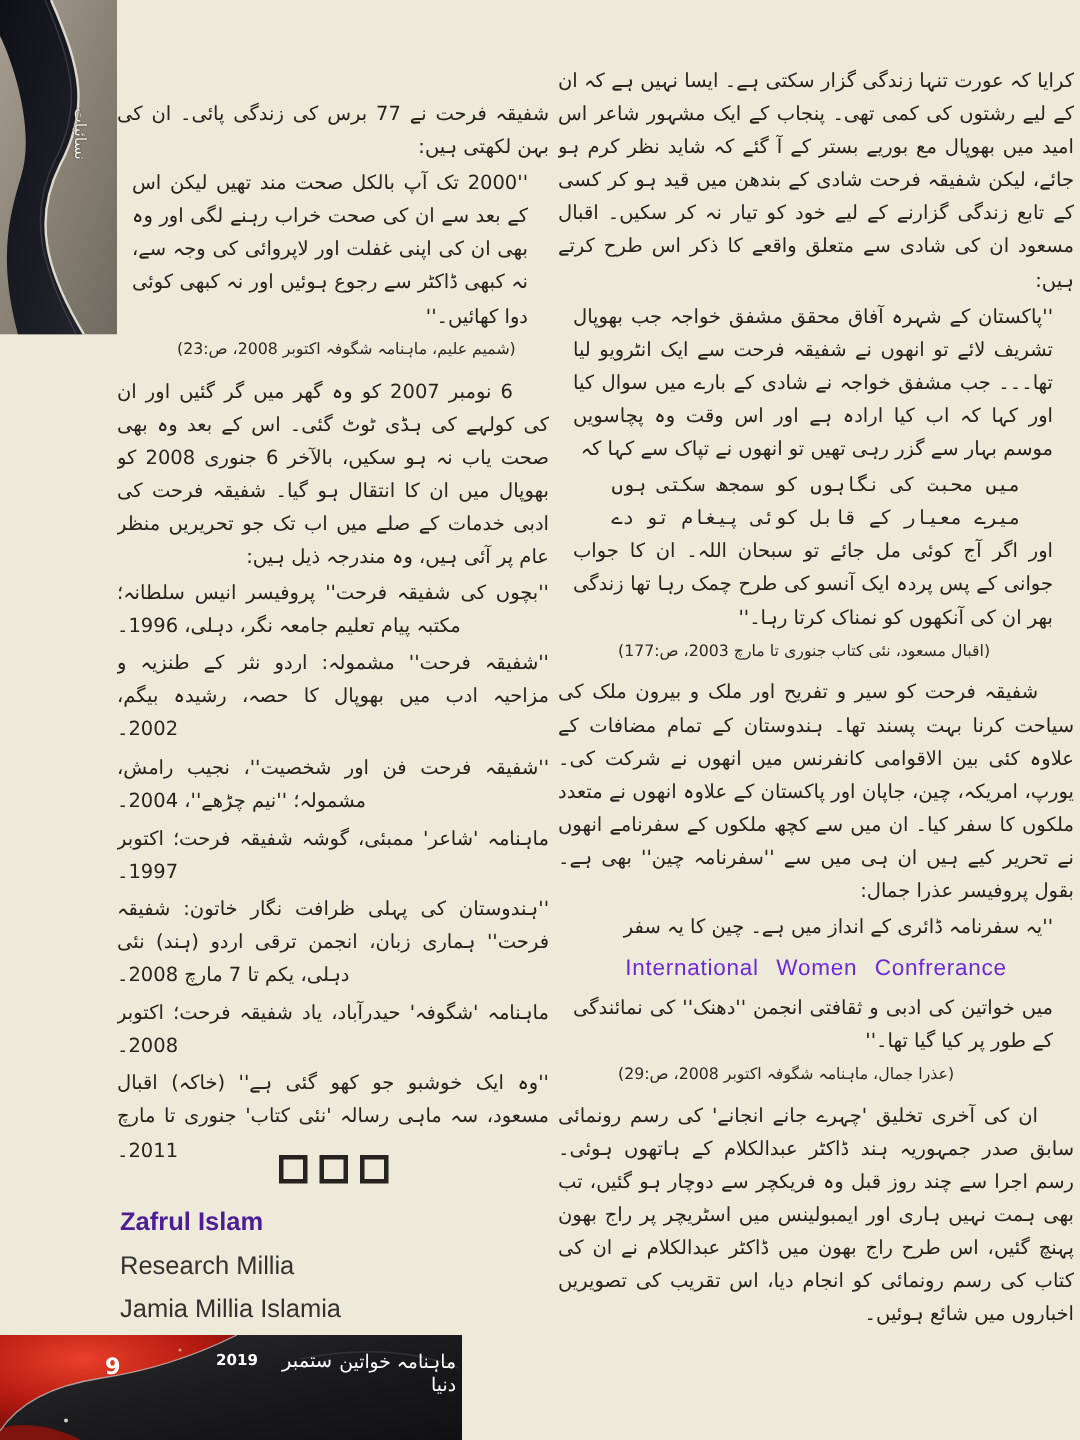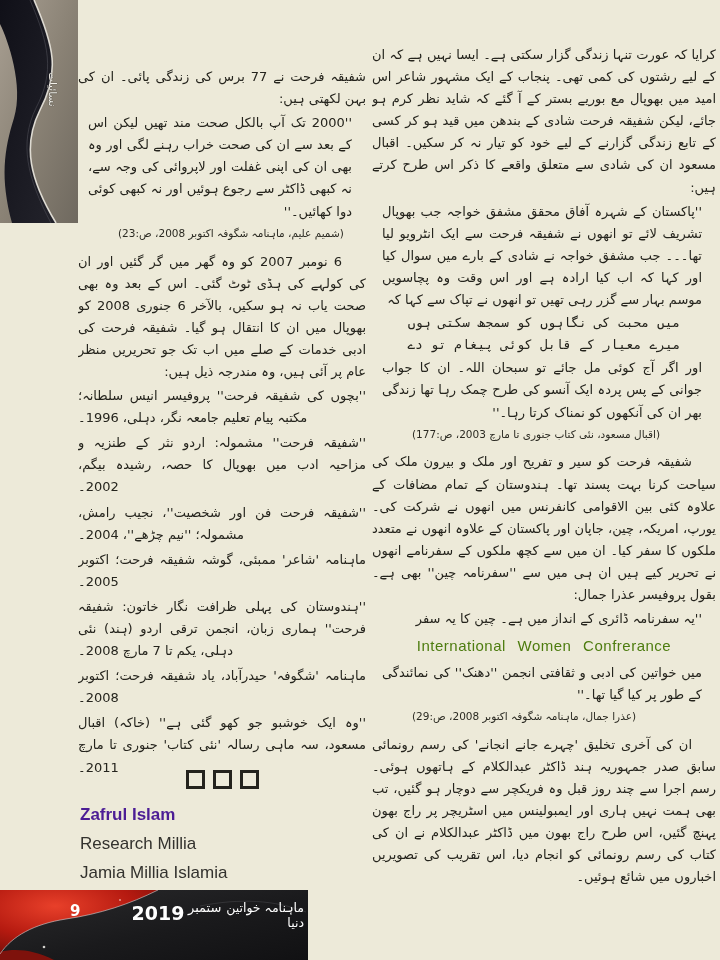--- a/index.html
+++ b/index.html
@@ -29,21 +29,21 @@
   .quote{margin:0 14px 2px 10px;}
   .citation{
     font-size:10.5px;text-align:left;direction:rtl;
     margin:2px 0 8px 0;color:#2b2a22;padding-left:40px;
   }
   .verse{text-align:center;margin:0 26px;font-family:Liberation Mono, monospace;}
   .bib{margin:0 0 3px 0;text-align-last:left;}
   .english-line{
     direction:ltr;text-align:center;
     font-family:"Liberation Sans",sans-serif;
-    font-size:15px;color:#4d7c0f;word-spacing:7px;letter-spacing:.5px;
+    font-size:15px;color:#6d28d9;word-spacing:7px;letter-spacing:.5px;
     margin:3px 0;
   }
   
   .end-mark{
     position:absolute;left:78px;top:770px;width:288px;
     display:flex;justify-content:center;gap:8px;
   }
   .sq{width:13px;height:13px;border:3px solid #24231d;background:transparent;display:inline-block;}
   
   .author{
@@ -53,21 +53,21 @@
   }
   .author .name{font-weight:bold;color:#4c1d95;}
   
   .footer{position:absolute;left:0;top:890px;width:308px;height:70px;}
   .footer svg{display:block;}
   .footer-text{
     position:absolute;color:#ffffff;
     font-family:"DejaVu Sans","Liberation Sans",sans-serif;
   }
   .f-page{left:70px;top:12px;font-size:15px;font-weight:bold;}
-  .f-year{left:130px;top:12px;width:56px;text-align:center;font-size:19px;font-weight:bold;}
+  .f-year{left:130px;top:12px;width:56px;text-align:center;font-size:10px;font-weight:bold;}
   .f-month{left:188px;top:10px;font-size:13px;direction:rtl;}
   .f-mag{left:214px;top:10px;width:90px;font-size:12.5px;direction:rtl;text-align:right;}
 </style>
 </head>
 <body>
 
 <div class="page">
 
   <div class="strip">
     <svg width="78" height="223" viewBox="0 0 78 223">
@@ -91,21 +91,21 @@
   </div>
 
   <div class="col col-left">
     <p class="para">شفیقہ فرحت نے 77 برس کی زندگی پائی۔ ان کی بہن لکھتی ہیں:</p>
     <p class="quote">''2000 تک آپ بالکل صحت مند تھیں لیکن اس کے بعد سے ان کی صحت خراب رہنے لگی اور وہ بھی ان کی اپنی غفلت اور لاپروائی کی وجہ سے، نہ کبھی ڈاکٹر سے رجوع ہوئیں اور نہ کبھی کوئی دوا کھائیں۔''</p>
     <p class="citation">(شمیم علیم، ماہنامہ شگوفہ اکتوبر 2008، ص:23)</p>
     <p class="para indent">6 نومبر 2007 کو وہ گھر میں گر گئیں اور ان کی کولہے کی ہڈی ٹوٹ گئی۔ اس کے بعد وہ بھی صحت یاب نہ ہو سکیں، بالآخر 6 جنوری 2008 کو بھوپال میں ان کا انتقال ہو گیا۔ شفیقہ فرحت کی ادبی خدمات کے صلے میں اب تک جو تحریریں منظر عام پر آئی ہیں، وہ مندرجہ ذیل ہیں:</p>
     <p class="bib">''بچوں کی شفیقہ فرحت'' پروفیسر انیس سلطانہ؛ مکتبہ پیام تعلیم جامعہ نگر، دہلی، 1996۔</p>
     <p class="bib">''شفیقہ فرحت'' مشمولہ: اردو نثر کے طنزیہ و مزاحیہ ادب میں بھوپال کا حصہ، رشیدہ بیگم، 2002۔</p>
     <p class="bib">''شفیقہ فرحت فن اور شخصیت''، نجیب رامش، مشمولہ؛ ''نیم چڑھے''، 2004۔</p>
-    <p class="bib">ماہنامہ 'شاعر' ممبئی، گوشہ شفیقہ فرحت؛ اکتوبر 2005۔</p>
+    <p class="bib">ماہنامہ 'شاعر' ممبئی، گوشہ شفیقہ فرحت؛ اکتوبر 1997۔</p>
     <p class="bib">''ہندوستان کی پہلی ظرافت نگار خاتون: شفیقہ فرحت'' ہماری زبان، انجمن ترقی اردو (ہند) نئی دہلی، یکم تا 7 مارچ 2008۔</p>
     <p class="bib">ماہنامہ 'شگوفہ' حیدرآباد، یاد شفیقہ فرحت؛ اکتوبر 2008۔</p>
     <p class="bib">''وہ ایک خوشبو جو کھو گئی ہے'' (خاکہ) اقبال مسعود، سہ ماہی رسالہ 'نئی کتاب' جنوری تا مارچ 2011۔</p>
     <p class="bib">''آہ ڈاکٹر شفیقہ فرحت صاحبہ'' مشمولہ؛ کیا لوگ تھے، رام پرکاش کپور، 2012۔</p>
 
   </div>
 
   <div class="col col-right">
     <p class="para">کرایا کہ عورت تنہا زندگی گزار سکتی ہے۔ ایسا نہیں ہے کہ ان کے لیے رشتوں کی کمی تھی۔ پنجاب کے ایک مشہور شاعر اس امید میں بھوپال مع بوریے بستر کے آ گئے کہ شاید نظر کرم ہو جائے، لیکن شفیقہ فرحت شادی کے بندھن میں قید ہو کر کسی کے تابع زندگی گزارنے کے لیے خود کو تیار نہ کر سکیں۔ اقبال مسعود ان کی شادی سے متعلق واقعے کا ذکر اس طرح کرتے ہیں:</p>
     <p class="quote">''پاکستان کے شہرہ آفاق محقق مشفق خواجہ جب بھوپال تشریف لائے تو انھوں نے شفیقہ فرحت سے ایک انٹرویو لیا تھا۔۔۔ جب مشفق خواجہ نے شادی کے بارے میں سوال کیا اور کہا کہ اب کیا ارادہ ہے اور اس وقت وہ پچاسویں موسم بہار سے گزر رہی تھیں تو انھوں نے تپاک سے کہا کہ</p>

